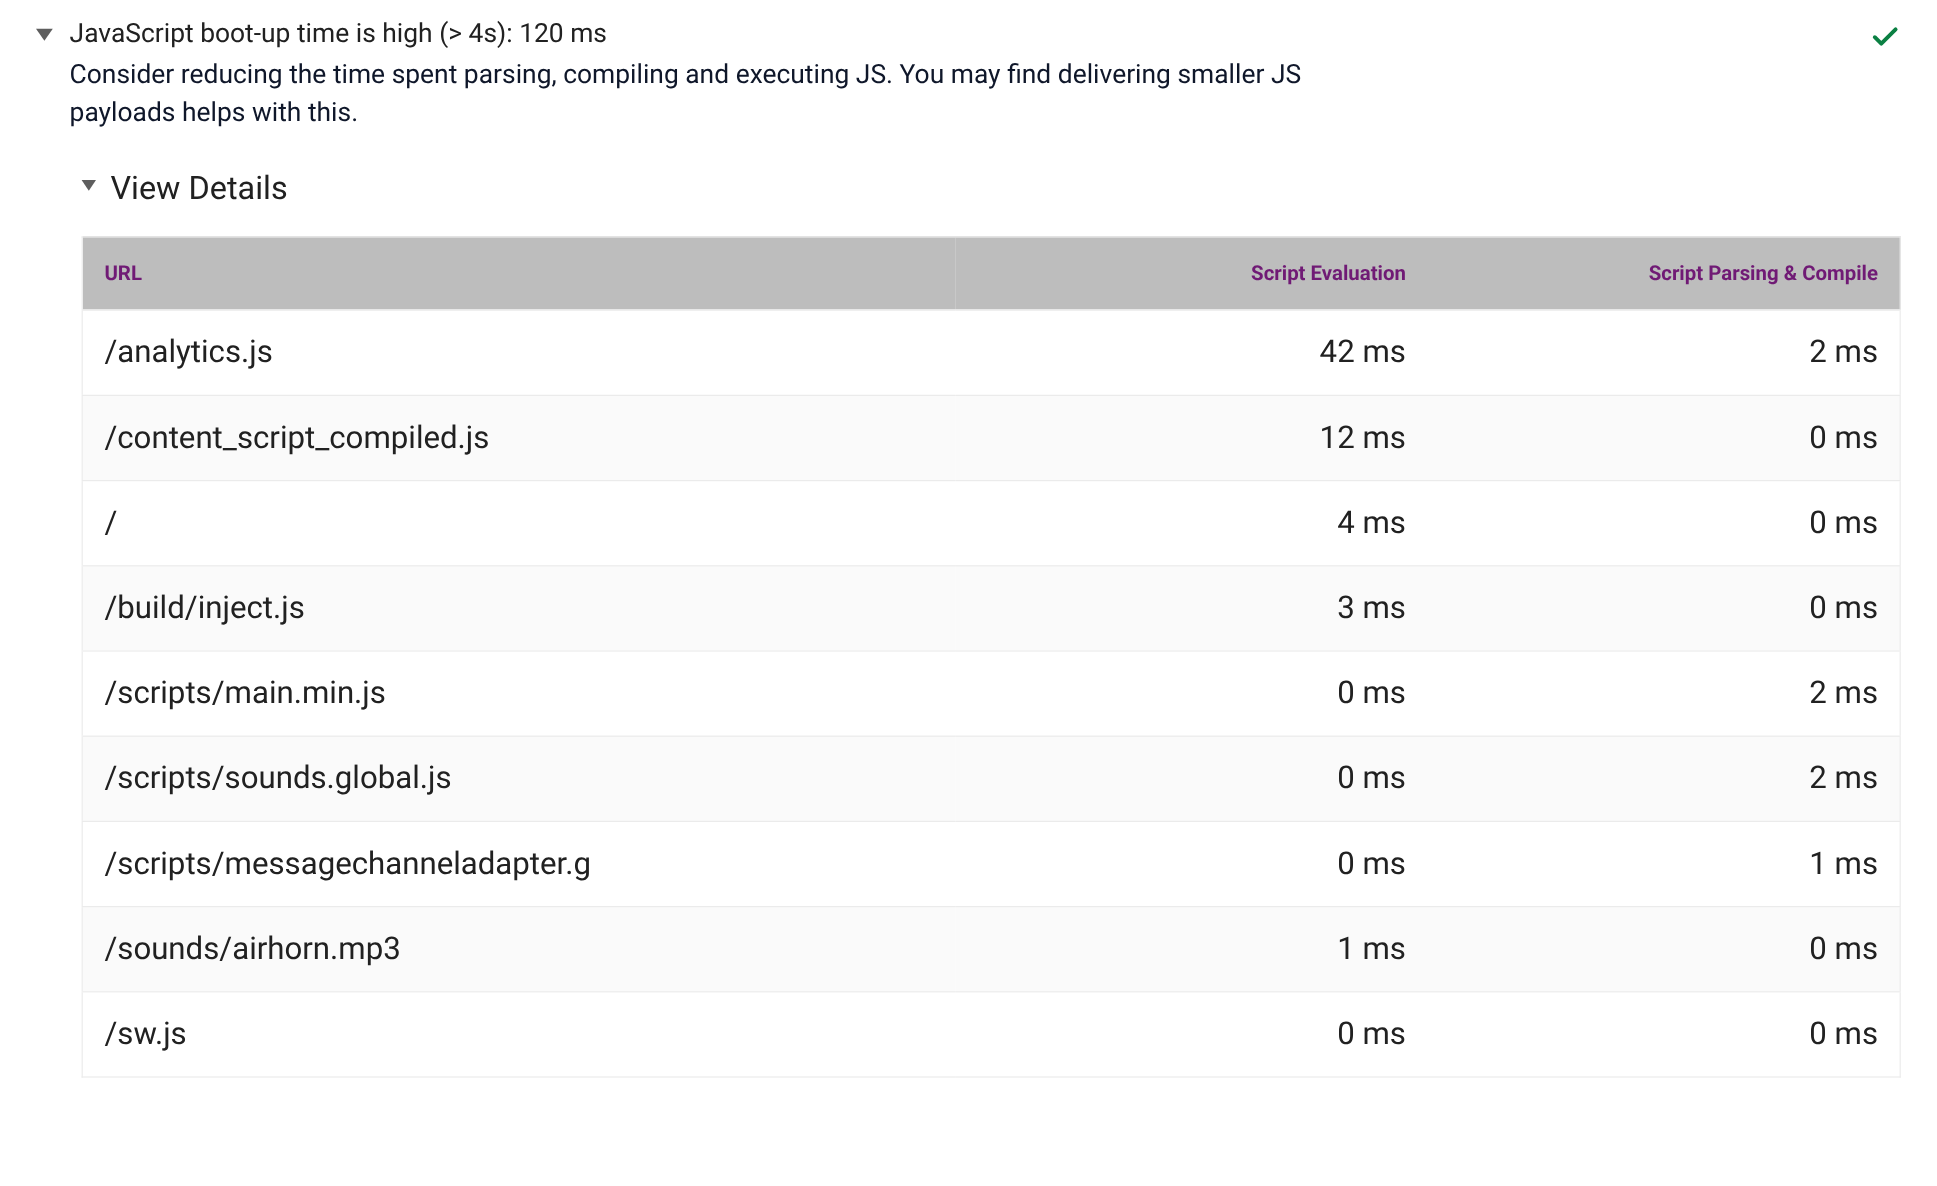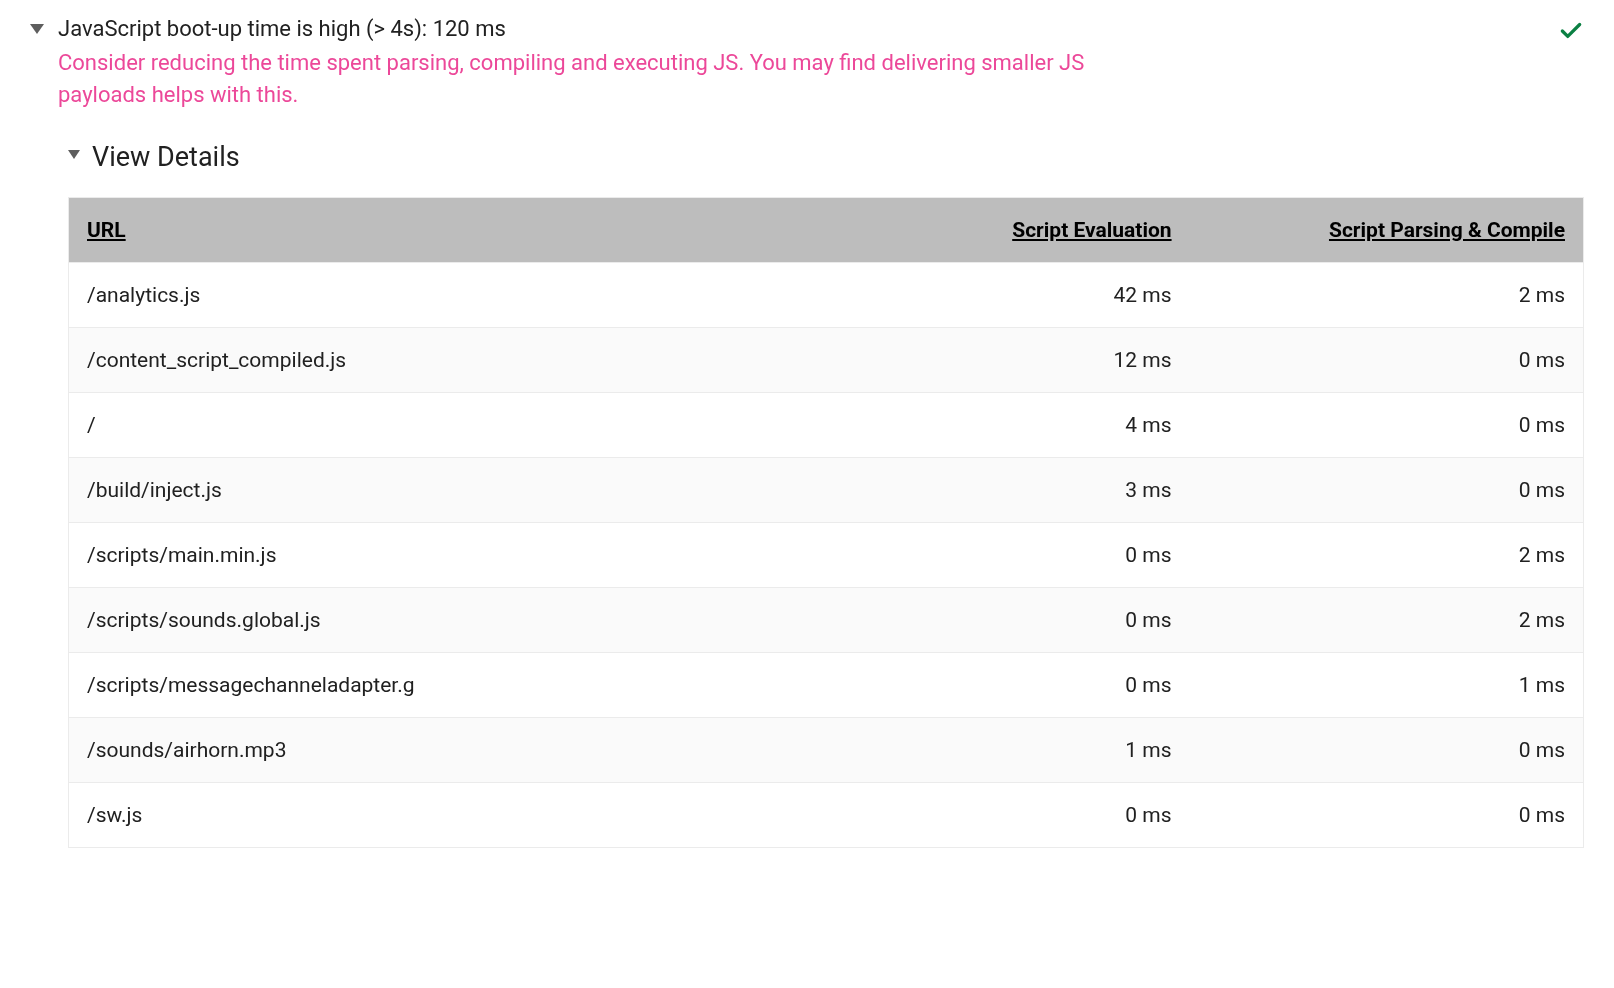--- a/index.html
+++ b/index.html
@@ -38,21 +38,21 @@
       flex: 1;
     }
     .audit-title {
       font-size: 22px;
       font-weight: 400;
       color: #212121;
       line-height: 1.4;
     }
     .audit-description {
       font-size: 22px;
-      color: #ec4899;
+      color: #0f172a;
       line-height: 1.45;
       margin-top: 2px;
       max-width: 1060px;
     }
     .check-icon {
       flex-shrink: 0;
       margin-left: auto;
       margin-top: 4px;
     }
     .details-section {
@@ -76,40 +76,39 @@
       width: 100%;
       border-collapse: collapse;
       border: 1px solid #ebebeb;
     }
     thead tr {
       background: #bdbdbd;
     }
     th {
       text-align: left;
       padding: 20px 18px;
-      font-size: 21px;
+      font-size: 17px;
       font-weight: 700;
-      color: #000000;
-      text-decoration: underline;
+      color: #701a75;
     }
     th:nth-child(2), th:nth-child(3) {
       text-align: right;
     }
     tbody tr {
       border-top: 1px solid #ebebeb;
     }
     tbody tr:nth-child(even) {
       background: #fafafa;
     }
     tbody tr:nth-child(odd) {
       background: #ffffff;
     }
     td {
       padding: 20px 18px;
-      font-size: 21px;
+      font-size: 26px;
       color: #212121;
     }
     td:nth-child(1) {
       width: 48%;
     }
     td:nth-child(2), td:nth-child(3) {
       text-align: right;
       width: 26%;
     }
   </style>

